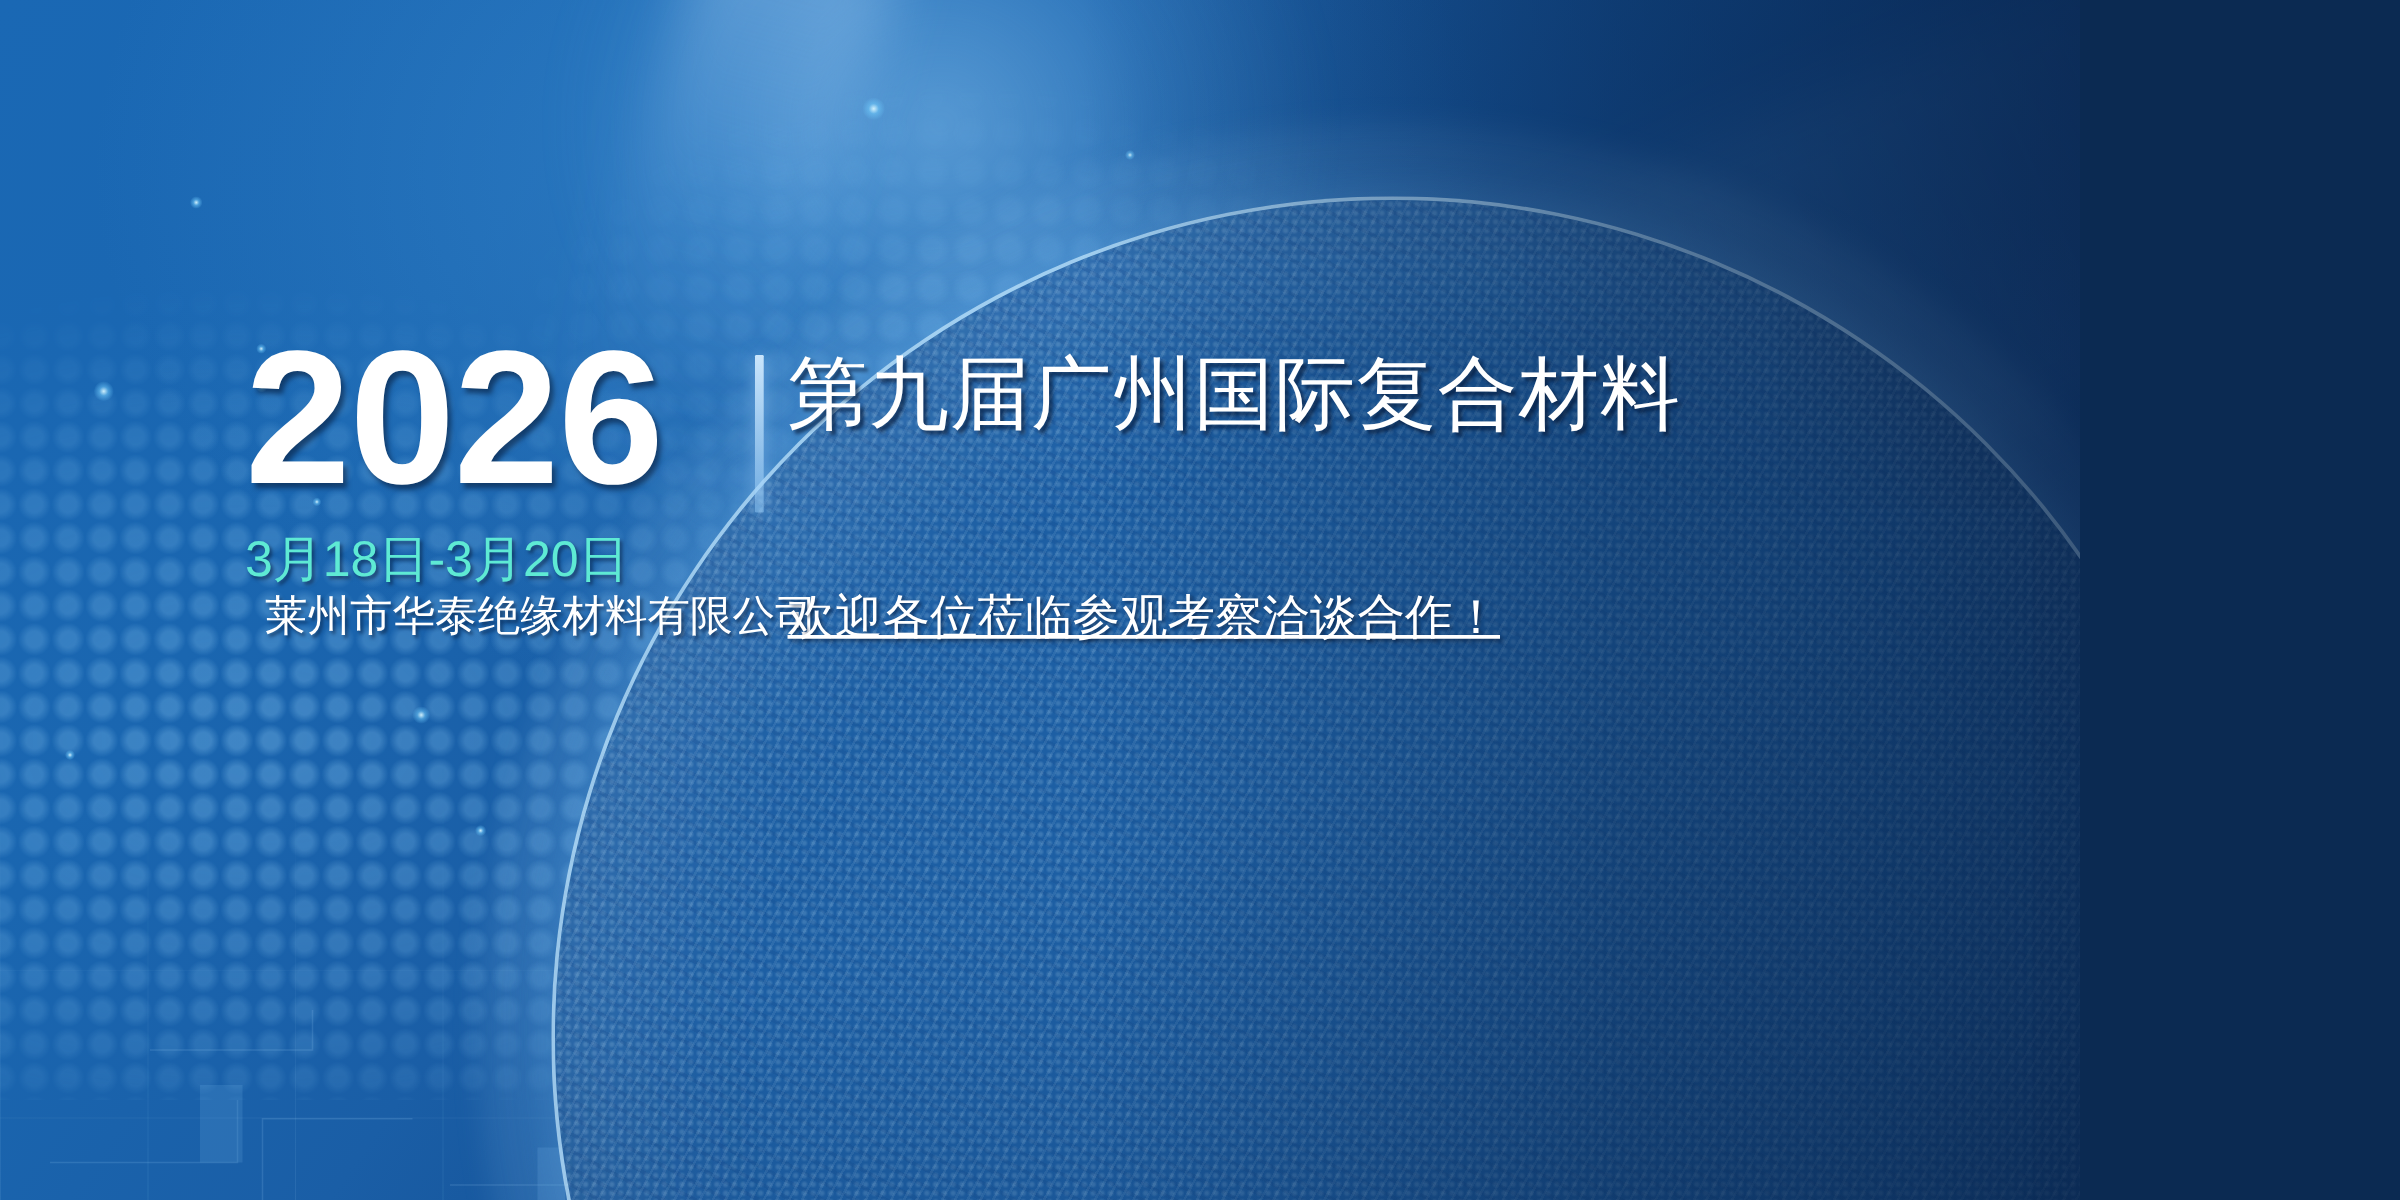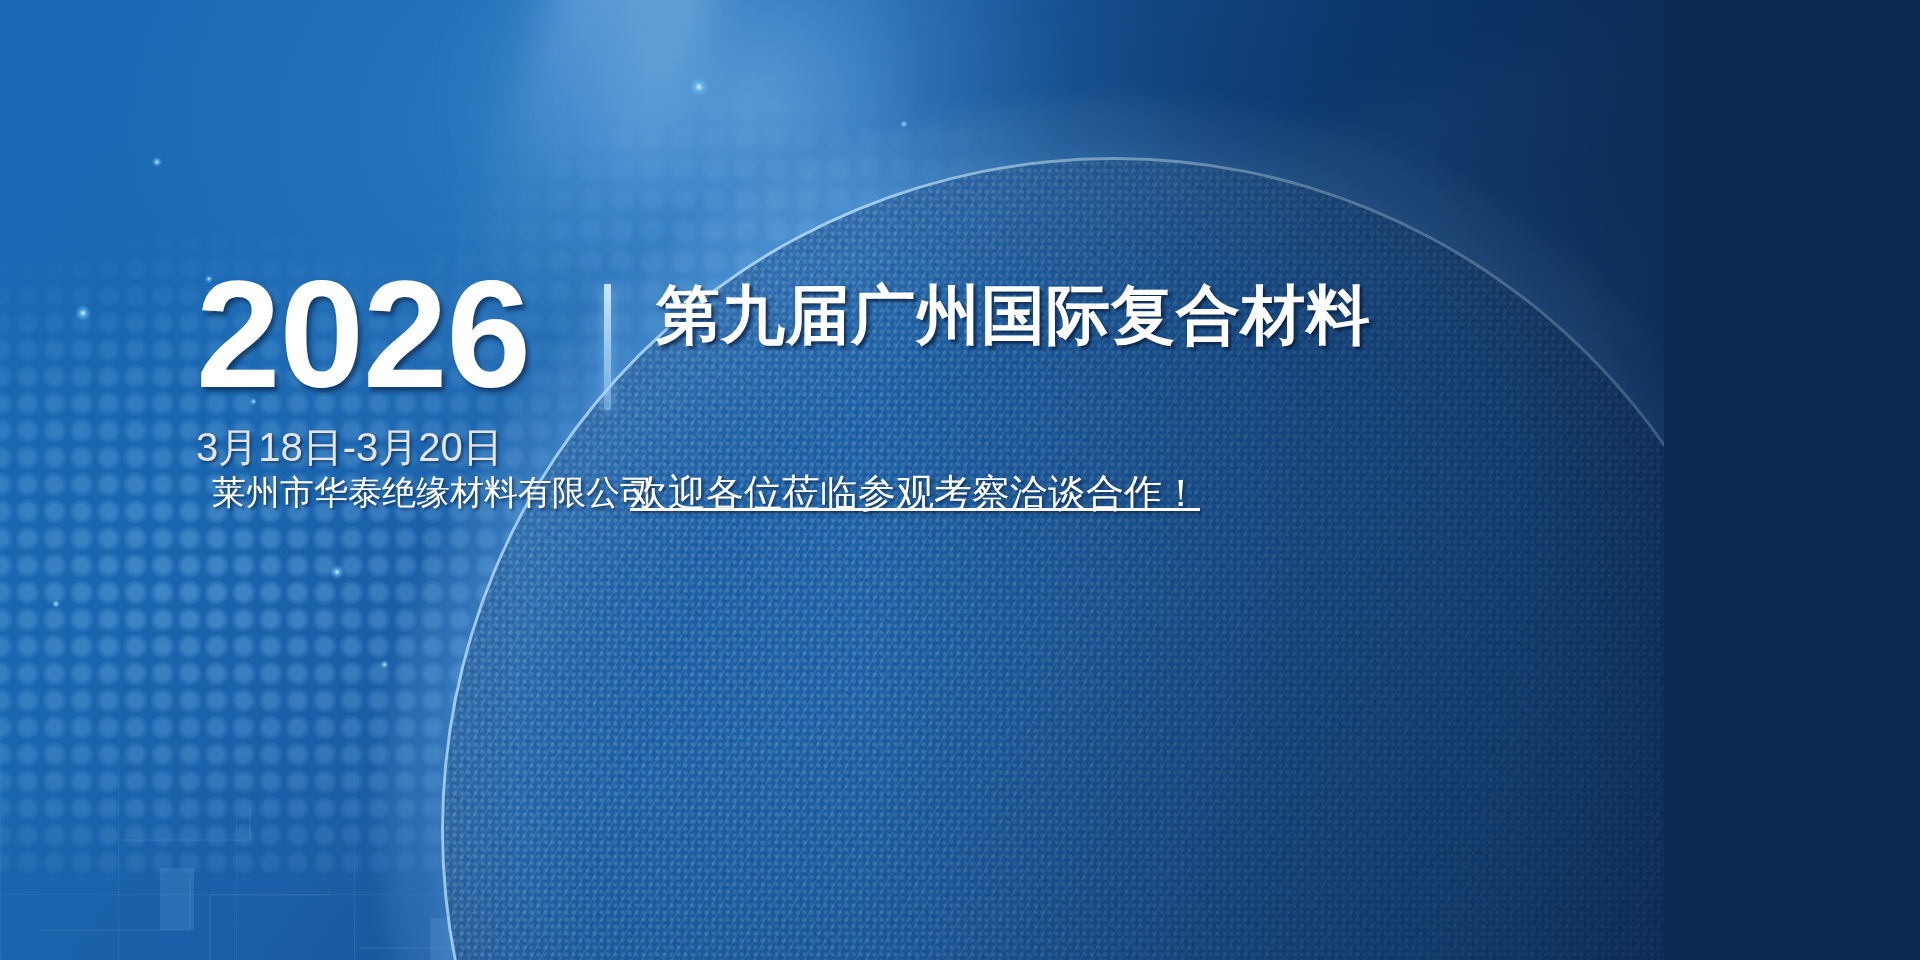--- a/index.html
+++ b/index.html
@@ -151,36 +151,36 @@
   .content{ position:absolute; inset:0; }
 
   .year-block{ position:absolute; left:196px; top:262px; width:400px; }
   .year{
     font-size:152px; font-weight:bold; color:#ffffff;
     letter-spacing:-1px; line-height:.96;
     text-shadow:3px 4px 4px rgba(5,22,50,.55);
   }
   .dates{
     margin-top:12px;
-    font-size:40px; font-weight:normal; color:#e5e5e5;
+    font-size:40px; font-weight:normal; color:#5eead4;
     text-shadow:2px 2px 3px rgba(5,22,50,.55);
   }
 
   .divider{
     position:absolute; left:604px; top:284px;
     width:7px; height:126px;
     background:linear-gradient(to bottom, rgba(210,235,255,.95), rgba(150,205,250,.55));
     box-shadow:0 0 12px rgba(170,215,255,.55);
     border-radius:1px;
   }
 
   .headline{
-    position:absolute; left:656px; top:278px;
+    position:absolute; left:630px; top:278px;
     width:1180px;
-    font-size:64px; font-weight:bold; color:#ffffff;
+    font-size:64px; font-weight:normal; color:#ffffff;
     line-height:1.17; letter-spacing:1px;
     text-shadow:3px 3px 3px rgba(4,20,48,.62);
   }
   .headline .line{ display:block; white-space:nowrap; }
 
   .footer-row{ position:absolute; left:196px; top:470px; width:1560px; }
   .company{
     position:absolute; left:16px; top:0;
     font-size:34px; color:#ffffff; white-space:nowrap;
     text-shadow:2px 2px 3px rgba(5,22,50,.6);

